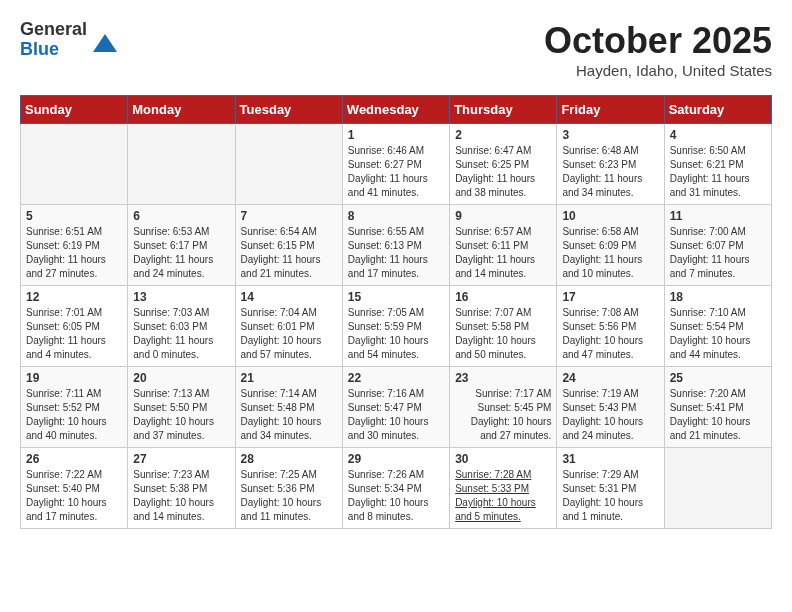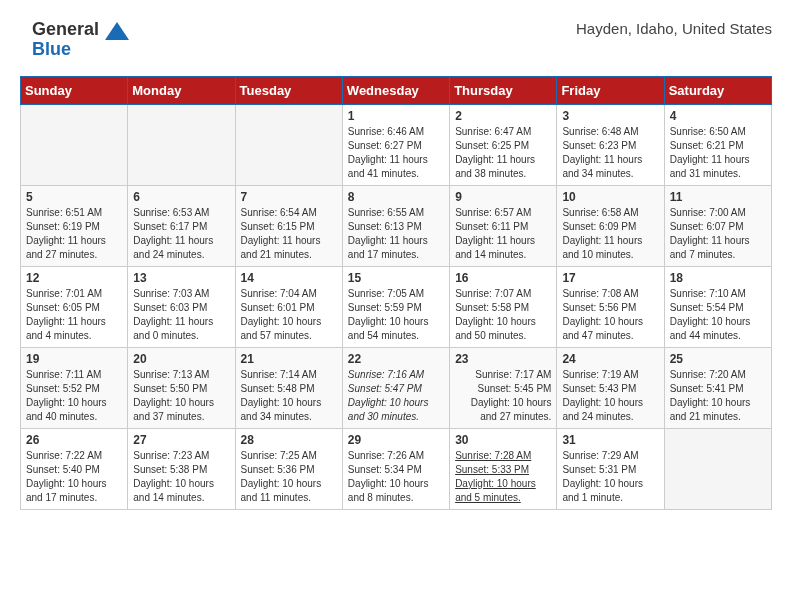--- a/index.html
+++ b/index.html
@@ -11,22 +11,21 @@
       padding: 20px;
     }
     .header {
       display: flex;
       align-items: flex-start;
       justify-content: space-between;
       margin-bottom: 16px;
     }
     .logo {
       display: flex;
-      align-items: flex-start;
-      margin-left: 12px;
+      align-items: flex-end;
     }
     .logo-text {
       display: flex;
       flex-direction: column;
       line-height: 1.1;
     }
     .logo-general {
       font-size: 18px;
       font-weight: bold;
       color: #333;
@@ -103,20 +102,21 @@
   <div class="logo">
     <div class="logo-text">
       <span class="logo-general">General</span>
       <span class="logo-blue">Blue</span>
     </div>
     <svg class="logo-icon" viewBox="0 0 28 28">
       <polygon points="14,2 26,20 2,20" fill="#1a6bb5"></polygon>
     </svg>
   </div>
   <div class="title-block">
+    <div class="month-title">October 2025</div>
     <div class="location">Hayden, Idaho, United States</div>
   </div>
 </div>
 
 <table class="calendar">
   <thead>
     <tr>
     <th>Sunday</th>
         <th>Monday</th>
         <th>Tuesday</th>
@@ -279,21 +279,21 @@
         </td>
         <td>
           <span class="day-number">21</span>
           <div class="day-info" style="white-space: pre-line;">Sunrise: 7:14 AM
 Sunset: 5:48 PM
 Daylight: 10 hours
 and 34 minutes.</div>
         </td>
         <td>
           <span class="day-number">22</span>
-          <div class="day-info" style="white-space: pre-line; font-style: italic;">Sunrise: 7:16 AM
+          <div class="day-info" style="white-space: pre-line;">Sunrise: 7:16 AM
 Sunset: 5:47 PM
 Daylight: 10 hours
 and 30 minutes.</div>
         </td>
         <td>
           <span class="day-number">23</span>
           <div class="day-info" style="white-space: pre-line; text-align: right;">Sunrise: 7:17 AM
 Sunset: 5:45 PM
 Daylight: 10 hours
 and 27 minutes.</div>

